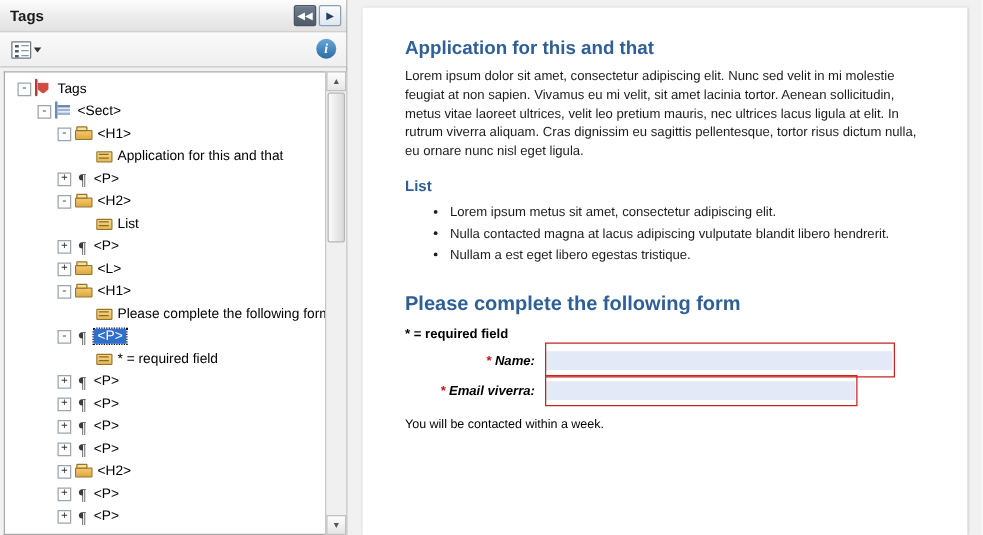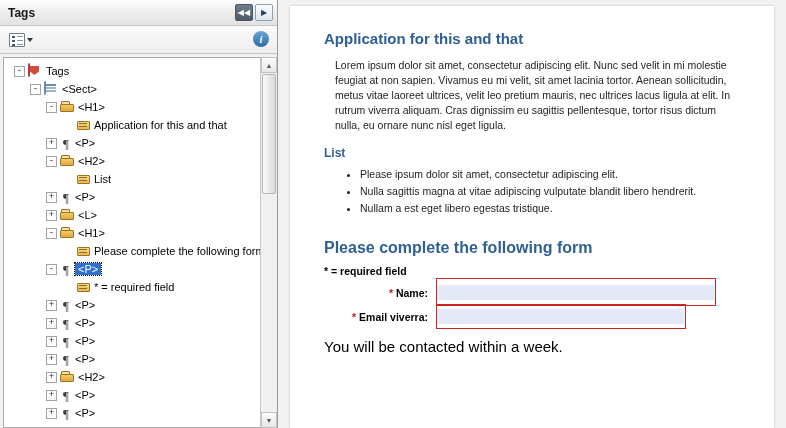--- a/index.html
+++ b/index.html
@@ -358,41 +358,42 @@
   .h-sub {
     color: #2e5f96;
     font-size: 12px;
     font-weight: bold;
     margin: 13px 0 5px 0;
   }
   .body-txt {
     font-size: 10.5px;
     line-height: 15px;
     color: #1d1d1d;
-    margin: 11px;
+    margin: 0;
   }
   ul.doc-list {
     margin: 6px 0 0 0;
     padding-left: 36px;
     font-size: 10.5px;
     line-height: 17px;
     color: #1d1d1d;
   }
   ul.doc-list li { margin: 0; }
 
   .form-note {
     font-size: 10.5px;
     font-weight: bold;
     margin: 4px 0 8px 0;
   }
   .form-row {
     display: flex;
     align-items: center;
     margin-bottom: 9px;
     position: relative;
+    font-style: italic;
   }
   .form-label {
     font-size: 10.5px;
     font-weight: bold;
     width: 112px;
     text-align: right;
     padding-right: 8px;
     box-sizing: border-box;
   }
   .req-star { color: #cc1111; }
@@ -421,21 +422,21 @@
     width: 280px;
     height: 28px;
   }
   .outline-email {
     left: 112px;
     top: -5px;
     width: 250px;
     height: 25px;
   }
   .closing {
-    font-size: 15px;
+    font-size: 10px;
     margin-top: 14px;
   }
 
   .input-real {
     font: inherit;
     outline: none;
     padding: 0;
   }
 </style>
 </head>
@@ -575,22 +576,22 @@
 
   <div class="doc-view">
     <div class="page">
 
       <h1 class="h-blue">Application for this and that</h1>
       <p class="body-txt">Lorem ipsum dolor sit amet, consectetur adipiscing elit. Nunc sed velit in mi molestie feugiat at non sapien. Vivamus eu mi velit, sit amet lacinia tortor. Aenean sollicitudin, metus vitae laoreet ultrices, velit leo pretium mauris, nec ultrices lacus ligula at elit. In rutrum viverra aliquam. Cras dignissim eu sagittis pellentesque, tortor risus dictum nulla, eu ornare nunc nisl eget ligula.</p>
 
       <h2 class="h-sub">List</h2>
 
       <ul class="doc-list" id="doc-list">
-          <li>Please ipsum dolor sit amet, consectetur adipiscing elit.</li>
-          <li>Nulla sagittis magna at vitae adipiscing vulputate blandit libero hendrerit.</li>
+          <li>Lorem ipsum metus sit amet, consectetur adipiscing elit.</li>
+          <li>Nulla contacted magna at lacus adipiscing vulputate blandit libero hendrerit.</li>
           <li>Nullam a est eget libero egestas tristique.</li>
         </ul>
 
       <h2 class="h-blue big">Please complete the following form</h2>
       <div class="form-note">* = required field</div>
 
       <div class="form-row">
         <div class="form-label">
           <span class="req-star">*</span><span> Name:</span>
         </div>

